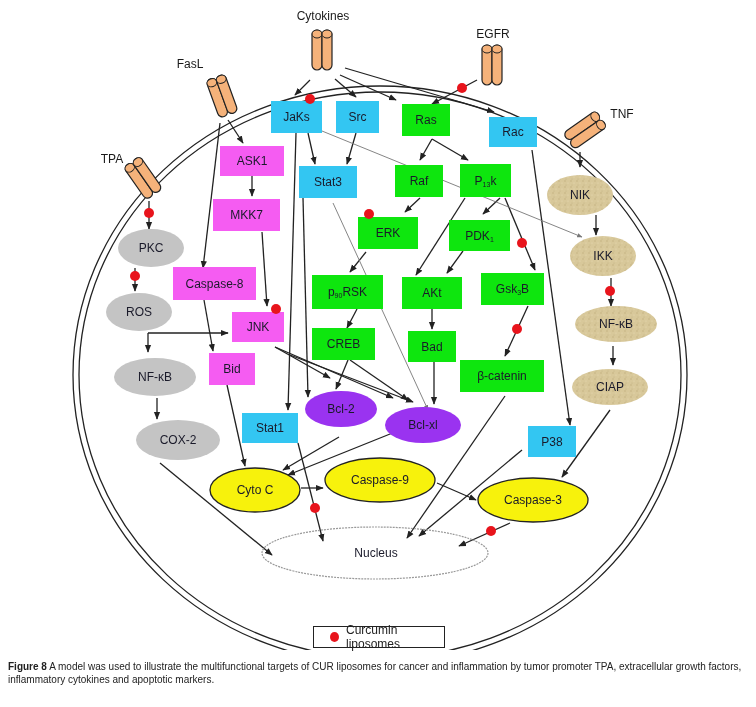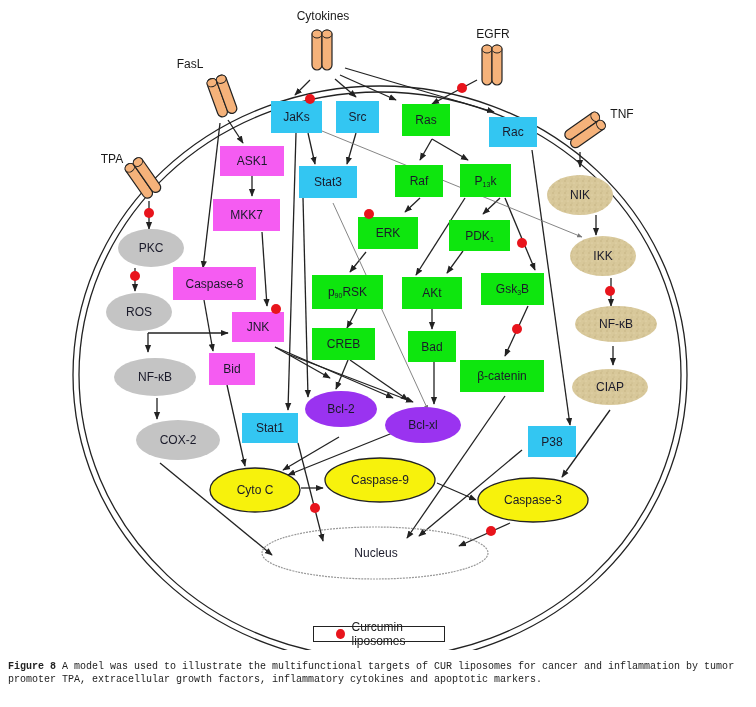--- a/index.html
+++ b/index.html
@@ -1,23 +1,23 @@
 <!DOCTYPE html>
 <html><head>
 <meta charset="utf-8">
 <style>
   html, body { margin:0; padding:0; background:#ffffff; }
   body { width:756px; height:707px; position:relative; overflow:hidden; font-family:"Liberation Sans", sans-serif; }
   #diagram { position:absolute; left:0; top:0; width:756px; height:650px; }
   .lbl { font-family:"Liberation Sans", sans-serif; font-size:12px; fill:#1a1a1a; }
   .node-text { font-family:"Liberation Sans", sans-serif; font-size:12px; fill:#1a1a2a; text-anchor:middle; dominant-baseline:middle; }
-  .legend { position:absolute; left:313px; top:626px; width:132px; height:16px; border:1px solid #222; background:#fff;
-            display:flex; align-items:center; box-sizing:border-box; padding-left:22px; font-size:12px; color:#222; }
+  .legend { position:absolute; left:313px; top:626px; width:132px; height:22px; border:1px solid #222; background:#fff;
+            display:flex; align-items:center; box-sizing:border-box; padding-left:16px; font-size:12px; color:#222; }
   .legend-dot { width:10px; height:10px; border-radius:50%; background:#e8141c; margin-right:7px; }
-  .caption { position:absolute; left:8px; top:661px; width:745px; font-family:Liberation Mono, monospace; font-size:10px; line-height:12.5px; color:#222; }
+  .caption { position:absolute; left:8px; top:661px; width:745px; font-family:Liberation Sans, sans-serif; font-size:10px; line-height:12.5px; color:#222; }
   .caption b { font-weight:bold; }
 </style>
 </head>
 <body>
 
 <svg id="diagram" width="756" height="650" viewBox="0 0 756 650" xmlns="http://www.w3.org/2000/svg">
   <defs>
     <marker id="arr" viewBox="0 0 10 10" refX="9" refY="5" markerWidth="6" markerHeight="6" orient="auto">
       <path d="M0,1 L10,5 L0,9 z" fill="#222"></path>
     </marker>

